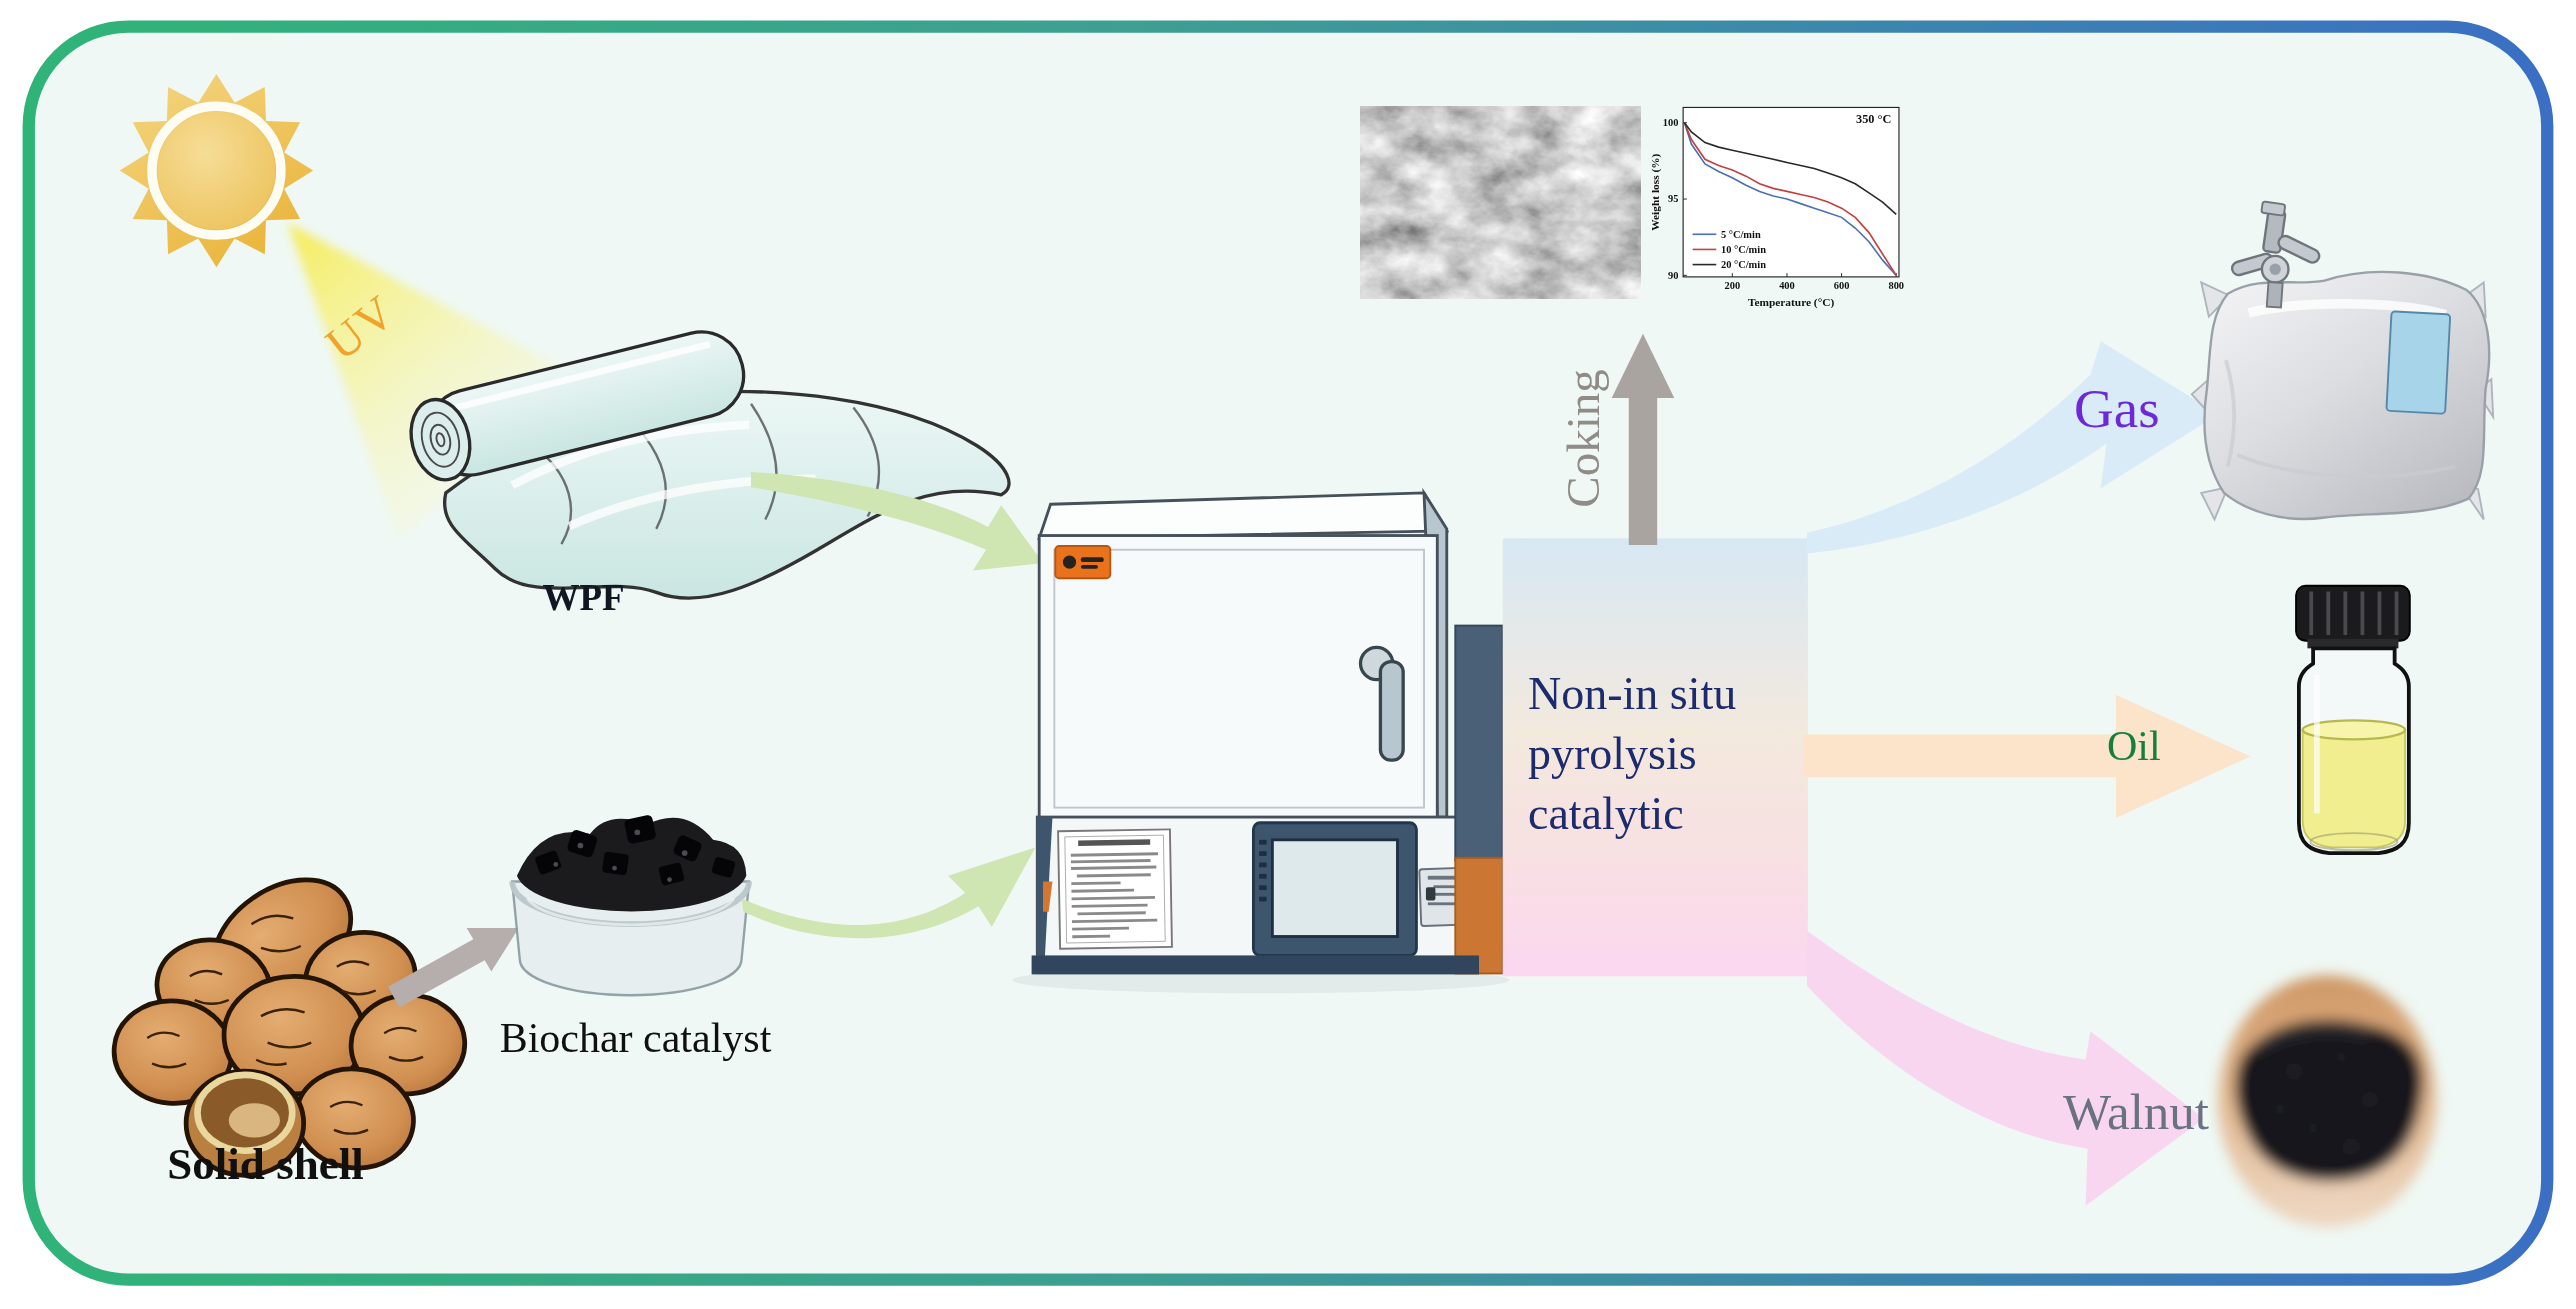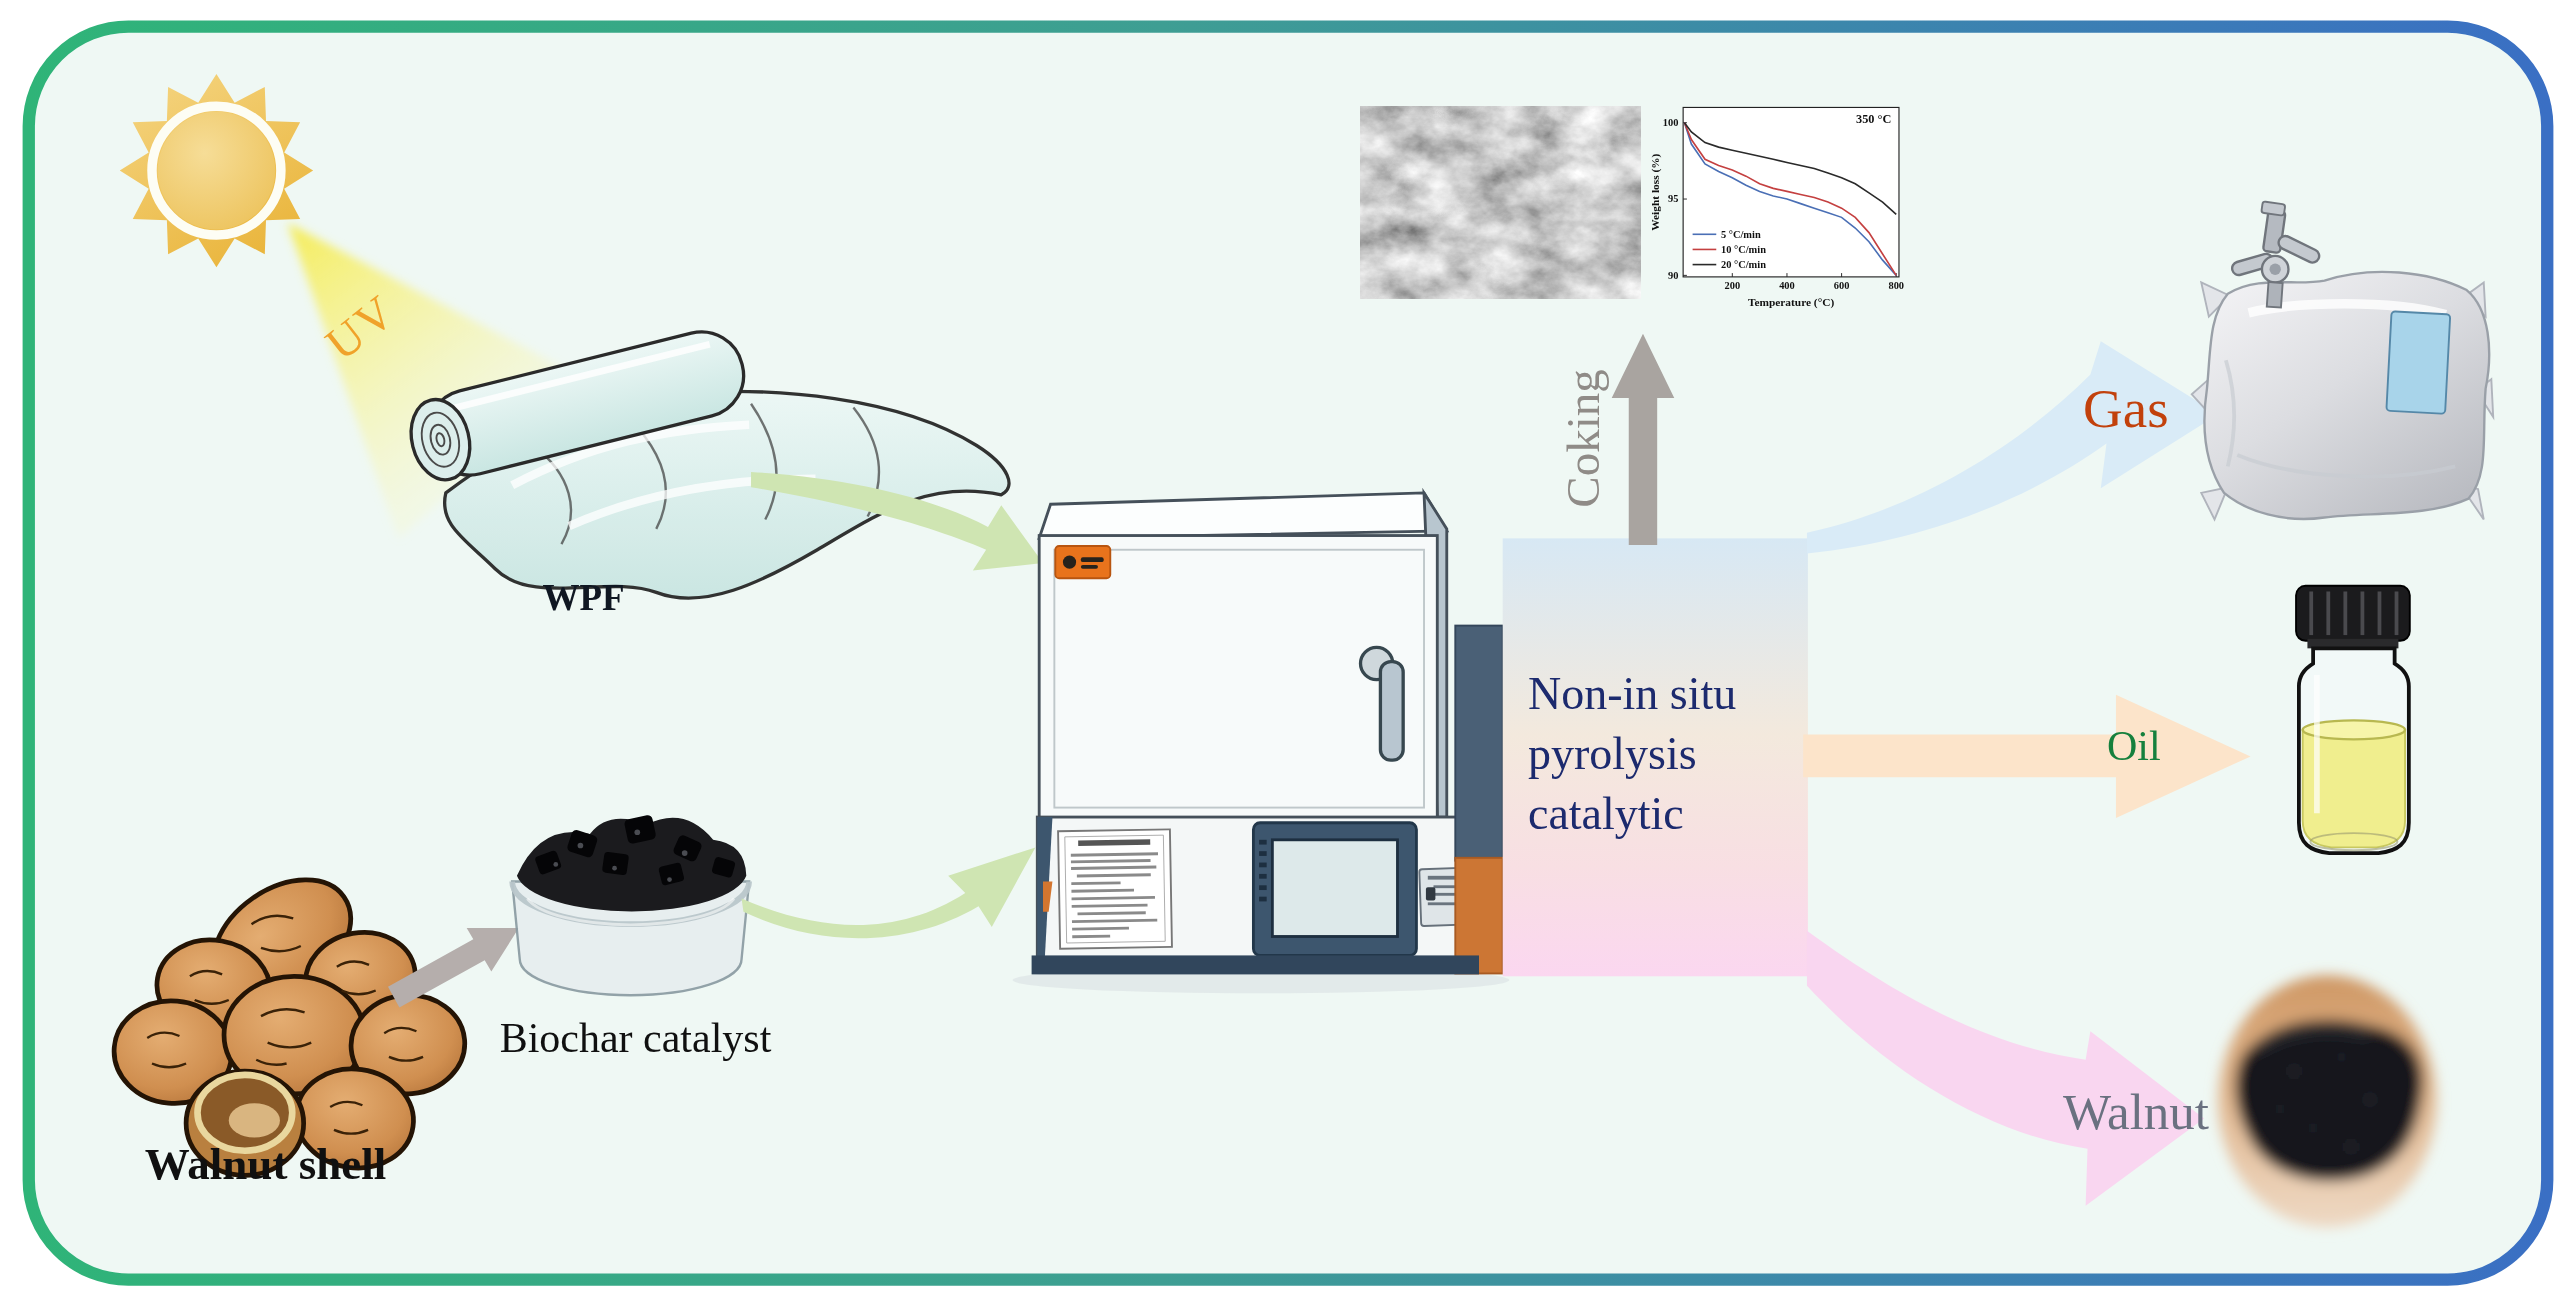--- a/index.html
+++ b/index.html
@@ -6,21 +6,21 @@
   .canvas{position:relative;width:2576px;height:1309px;background:#ffffff;overflow:hidden;
           font-family:"Liberation Serif",serif;}
   .art{position:absolute;left:0;top:0;}
   .lbl{position:absolute;color:#111;font-family:"Liberation Serif",serif;white-space:nowrap;}
   .lbl-wpf{left:517px;top:576px;width:133px;text-align:center;font-size:37px;font-weight:700;color:#0f1722;}
   .lbl-walnut{left:114px;top:1138px;width:303px;text-align:center;font-size:45px;font-weight:700;color:#101010;}
   .lbl-biochar{left:484px;top:1014px;width:303px;text-align:center;font-size:42px;font-weight:400;color:#101010;}
   .lbl-uv{left:324px;top:300px;font-size:47px;color:#f0a22a;transform:rotate(-38deg);letter-spacing:2.8px;}
   .lbl-coking{left:1481px;top:414px;width:199px;height:49px;text-align:center;font-size:47px;color:#8f8b87;
               transform:rotate(-90deg);transform-origin:center;}
-  .lbl-gas{left:2074px;top:377px;font-size:55px;color:#c2410c;margin-left:9px;}
+  .lbl-gas{left:2074px;top:377px;font-size:55px;color:#6d28d9;}
   .lbl-oil{left:2107px;top:722px;font-size:42px;color:#15803d;}
   .lbl-solid{left:2063px;top:1083px;font-size:51px;color:#6a7180;}
   .panel-text{position:absolute;left:1528px;top:664px;width:284px;color:#1c2a6e;font-size:46px;line-height:60px;}
   #tga-chart{position:absolute;left:1650px;top:90px;width:284px;height:228px;}
   .ct{font:bold 11px "Liberation Serif",serif;fill:#111;}
   .cl{font:bold 12px "Liberation Serif",serif;fill:#111;}
   .ca{font:bold 13px "Liberation Serif",serif;fill:#111;}
   .cg{font:bold 11px "Liberation Serif",serif;fill:#111;}
 </style>
 </head>
@@ -344,21 +344,21 @@
         <line x1="45" y1="152" x2="70" y2="152" stroke="#4a6fb5" stroke-width="1.7"></line>
         <text x="75" y="156" class="cg">5 °C/min</text>
         <line x1="45" y1="168" x2="70" y2="168" stroke="#c44040" stroke-width="1.7"></line>
         <text x="75" y="172" class="cg">10 °C/min</text>
         <line x1="45" y1="184" x2="70" y2="184" stroke="#2a2a2a" stroke-width="1.7"></line>
         <text x="75" y="188" class="cg">20 °C/min</text>
       </svg></div>
 
 <div class="lbl lbl-uv">UV</div>
 <div class="lbl lbl-wpf">WPF</div>
-<div class="lbl lbl-walnut">Walnut shell</div>
+<div class="lbl lbl-walnut">Solid shell</div>
 <div class="lbl lbl-biochar">Biochar catalyst</div>
 <div class="lbl lbl-coking">Coking</div>
 <div class="lbl lbl-gas">Gas</div>
 <div class="lbl lbl-oil">Oil</div>
 <div class="lbl lbl-solid">Walnut</div>
 
 <div class="panel-text">
   <div>Non-in situ</div>
   <div>pyrolysis</div>
   <div>catalytic</div>

